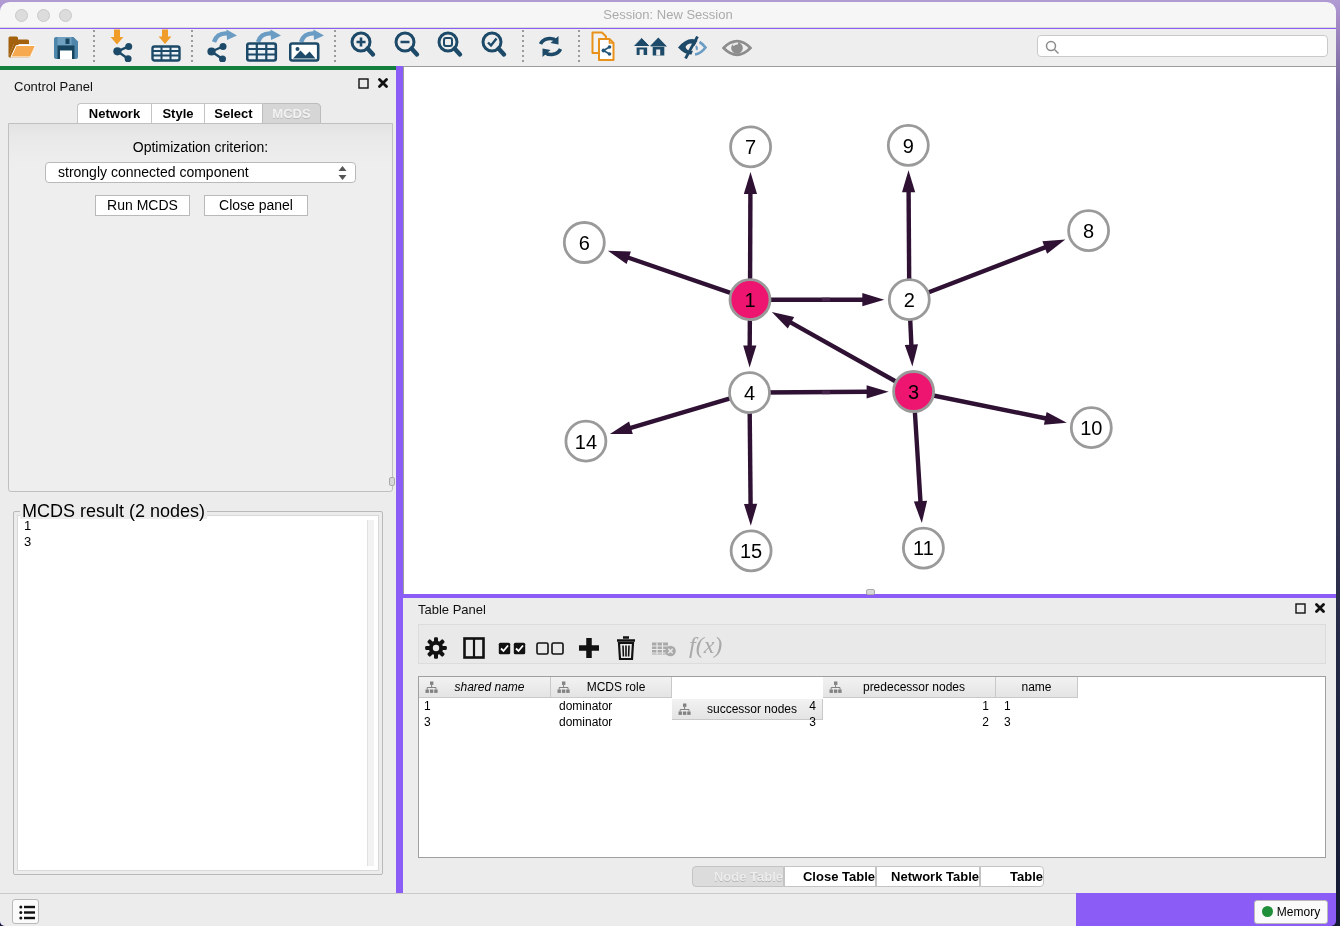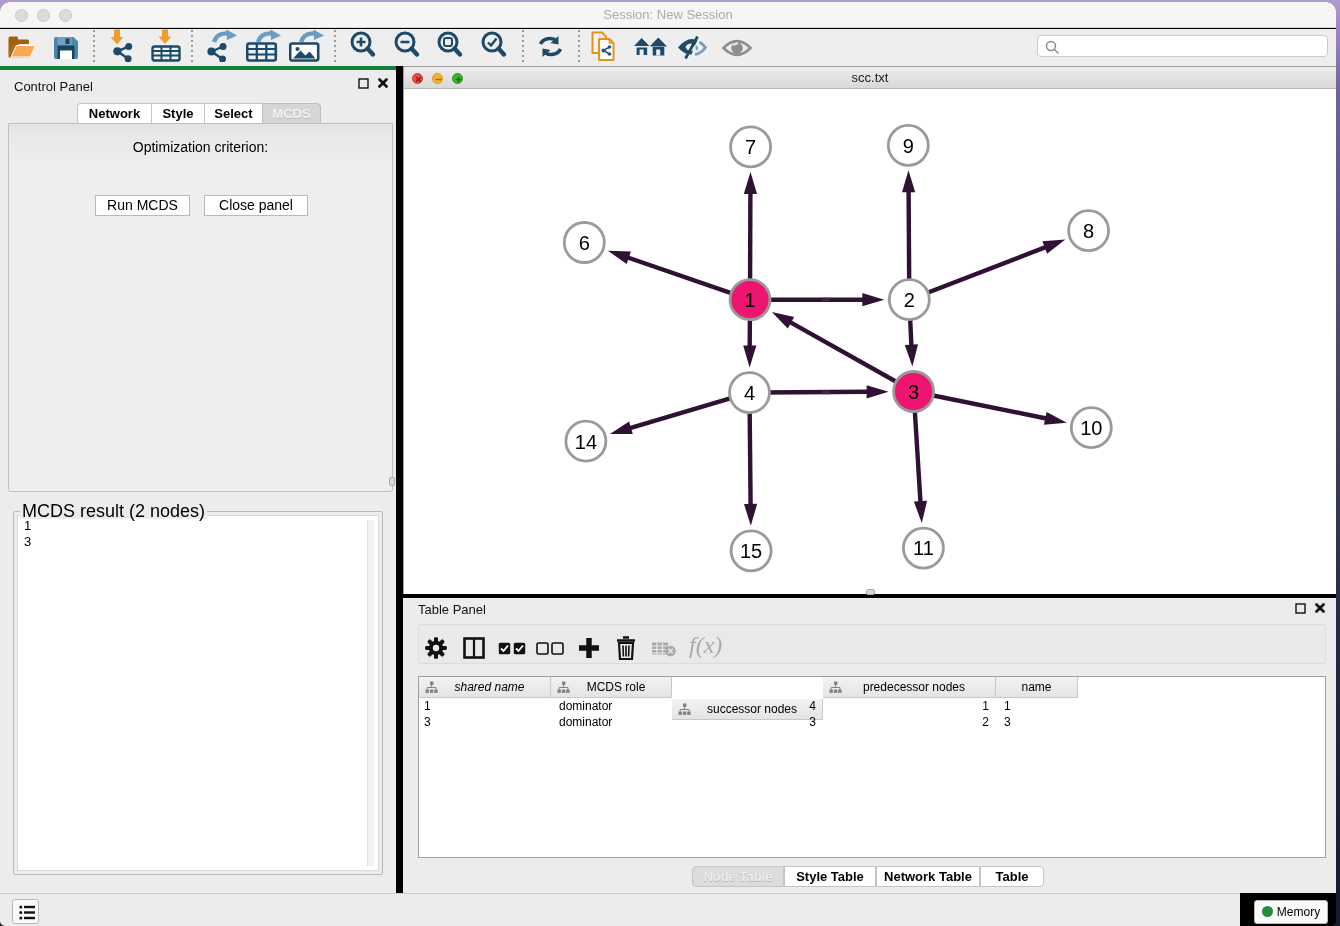--- a/index.html
+++ b/index.html
@@ -3,21 +3,21 @@
 <meta charset="utf-8">
 <style>
 * { margin:0; padding:0; box-sizing:border-box; }
 html,body { width:1340px; height:926px; overflow:hidden; }
 body {
   font-family:"Liberation Sans", sans-serif;
   background:linear-gradient(180deg,#b09cd2 0%,#a78cc8 2%,#6f6494 10%,#4a4468 40%,#232844 70%,#141a33 100%);
 }
 .appwin {
   position:absolute; left:0; top:2px; width:1336px; height:924px;
-  background:#000000; border-radius:9px 9px 5px 5px; overflow:hidden;
+  background:#8b5cf6; border-radius:9px 9px 5px 5px; overflow:hidden;
 }
 
 .titlebar { position:absolute; left:0; top:0; width:100%; height:26px; background:#f6f6f6; border-bottom:1px solid #d8d8d8; }
 .tl { position:absolute; top:7px; width:13px; height:13px; border-radius:50%; background:#dcdcdc; border:1px solid #c8c8c8; }
 .title-text { position:absolute; top:5px; width:100%; text-align:center; font-size:13px; color:#ababab; }
 
 .toolbar { position:absolute; left:0; top:27px; width:100%; height:37px; background:#eeeeee; }
 .toolbar svg { position:absolute; top:3px; }
 .tsep { position:absolute; top:1px; height:32px; width:2px; background-image:repeating-linear-gradient(180deg,#9a9a9a 0,#9a9a9a 2px,transparent 2px,transparent 5px); }
 .searchbox { position:absolute; left:1037px; top:6px; width:291px; height:22px; background:#fff; border:1px solid #c9c9c9; border-radius:4px; }
@@ -49,23 +49,23 @@
 
 .tpanel { position:absolute; left:403px; top:596px; width:937px; height:295px; background:#ececec; }
 .tp-title { position:absolute; left:15px; top:4px; font-size:13px; color:#111; }
 .tp-icons-right { position:absolute; right:13px; top:3px; }
 .tp-toolbar { position:absolute; left:15px; top:26px; right:14px; height:40px; background:#e9e9e9; border:1px solid #dcdcdc; }
 .ttable { position:absolute; left:15px; top:78px; width:908px; height:182px; background:#fff; border:1px solid #9f9f9f; font-size:12px; }
 .thead { position:absolute; left:0; top:0; height:21px; background:linear-gradient(180deg,#f2f2f2,#e4e4e4); border-bottom:1px solid #c9c9c9; border-right:1px solid #c9c9c9; }
 .thead .txt { position:absolute; top:3px; width:100%; text-align:center; color:#000; }
 .trow { position:absolute; left:0; height:16px; line-height:16px; color:#000; }
 .bottom-tabs { position:absolute; left:0; width:100%; top:268px; height:22px; text-align:center; }
-.btab { position:absolute; height:21px; line-height:20px; text-align:center; background:#fff; border:1px solid #c4c4c4; font-size:13px; font-weight:bold; }
-
-.statusbar { position:absolute; left:0; top:891px; width:1240px; height:33px; background:#ececec; border-top:1px solid #c9c9c9; }
+.btab { position:absolute; height:21px; line-height:20px; text-align:right; background:#fff; border:1px solid #c4c4c4; font-size:13px; font-weight:bold; }
+
+.statusbar { position:absolute; left:0; top:891px; width:1076px; height:33px; background:#ececec; border-top:1px solid #c9c9c9; }
 .sb-btn { position:absolute; background:#fafafa; border:1px solid #b9b9b9; border-radius:3px; }
 </style>
 </head>
 <body>
 <div class="appwin">
 
   <div class="titlebar">
     <div class="tl" style="left:15px"></div>
     <div class="tl" style="left:37px"></div>
     <div class="tl" style="left:59px"></div>
@@ -214,50 +214,37 @@
         </svg>
     </div>
     <div class="tabs">
       <div class="tab" style="width:74px;text-align:center;">Network</div>
         <div class="tab" style="width:53px;">Style</div>
         <div class="tab" style="width:58px;">Select</div>
         <div class="tab sel" style="width:59px;">MCDS</div>
     </div>
     <div class="cp-box">
       <div class="opt-label">Optimization criterion:</div>
+      <div class="dropdown">strongly connected component
+        <svg class="dd-arrows" viewBox="0 0 9 14">
+            <path d="M4.5 0 L8.5 5 L0.5 5 Z M4.5 14 L8.5 9 L0.5 9 Z" fill="#555"></path>
+          </svg>
+      </div>
       <div class="btn" style="left:86px; top:71px; width:95px;">Run MCDS</div>
       <div class="btn" style="left:195px; top:71px; width:104px;">Close panel</div>
     </div>
     <div class="mcds-group">
       <div class="mcds-legend">MCDS result (2 nodes)</div>
       <div class="mcds-list">1<br>3<div class="mcds-sb"></div></div>
     </div>
   </div>
 
   <div class="h-dimple" style="left:389px; top:475px; width:6px; height:9px;"></div>
 
   <div class="netwin">
-    <div class="net-titlebar">
-      <div class="ntl" style="left:8px; background:#f04a42; border:1px solid #c63830;">
-          <svg width="11" height="11" viewBox="0 0 11 11" style="position:absolute;left:0;top:0">
-            <path d="M3.2 3.2 L7.8 7.8 M7.8 3.2 L3.2 7.8" stroke="#8a1f17" stroke-width="1.4"></path>
-          </svg>
-        </div>
-      <div class="ntl" style="left:28px; background:#f6b32c; border:1px solid #d29a22;">
-          <svg width="11" height="11" viewBox="0 0 11 11" style="position:absolute;left:0;top:0">
-            <path d="M2.6 5.5 L8.4 5.5" stroke="#9a6a12" stroke-width="1.6"></path>
-          </svg>
-        </div>
-      <div class="ntl" style="left:48px; background:#3fb52c; border:1px solid #339422;">
-          <svg width="11" height="11" viewBox="0 0 11 11" style="position:absolute;left:0;top:0">
-            <path d="M2.6 5.5 L8.4 5.5 M5.5 2.6 L5.5 8.4" stroke="#1e6a12" stroke-width="1.4"></path>
-          </svg>
-        </div>
-      <div class="net-title">scc.txt</div>
-    </div>
     <div class="canvas">
       <svg width="932" height="504" viewBox="0 0 932 504" id="graph" style="position:absolute;left:-1px;top:-2px">
 <g stroke-linecap="butt">
 <line x1="347.0" y1="211.7" x2="347.4" y2="104.9" stroke="#2e1133" stroke-width="4.4"></line>
 <polygon points="347.5,83.9 354.0,105.9 340.8,105.9" fill="#2e1133"></polygon>
 <line x1="347.0" y1="211.7" x2="224.8" y2="169.5" stroke="#2e1133" stroke-width="4.4"></line>
 <polygon points="204.9,162.7 227.9,163.6 223.6,176.1" fill="#2e1133"></polygon>
 <line x1="347.0" y1="211.7" x2="460.3" y2="211.7" stroke="#2e1133" stroke-width="4.4"></line>
 <polygon points="481.3,211.7 459.3,218.3 459.3,205.1" fill="#2e1133"></polygon>
 <line x1="347.0" y1="211.7" x2="346.7" y2="258.6" stroke="#2e1133" stroke-width="4.4"></line>
@@ -431,21 +418,21 @@
       <div class="trow" style="top:37px; width:100%;">
         <span style="position:absolute;left:5px;">3</span>
         <span style="position:absolute;left:140px;">dominator</span>
         <span style="position:absolute;left:253px;width:144px;text-align:right;">3</span>
         <span style="position:absolute;left:404px;width:166px;text-align:right;">2</span>
         <span style="position:absolute;left:585px;">3</span>
       </div>
     </div>
     <div class="bottom-tabs">
       <div class="btab" style="left:289px;width:92px;background:#dcdcdc;color:#ededed;text-shadow:0 1px 0 #b5b5b5;border-radius:4px 0 0 4px;">Node Table</div>
-        <div class="btab" style="left:381px;width:92px;">Style Table</div>
+        <div class="btab" style="left:381px;width:92px;">Close Table</div>
         <div class="btab" style="left:473px;width:104px;">Network Table</div>
         <div class="btab" style="left:577px;width:64px;border-radius:0 4px 4px 0;">Table</div>
     </div>
   </div>
 
   <div class="statusbar">
     <div class="sb-btn" style="left:12px; top:5px; width:27px; height:25px;">
       <svg style="position:absolute;left:6px;top:5px" width="16" height="15" viewBox="0 0 16 15">
         <circle cx="1.8" cy="2" r="1.5" fill="#111"></circle>
           <rect x="5" y="0.8" width="11" height="2.4" fill="#111"></rect>

